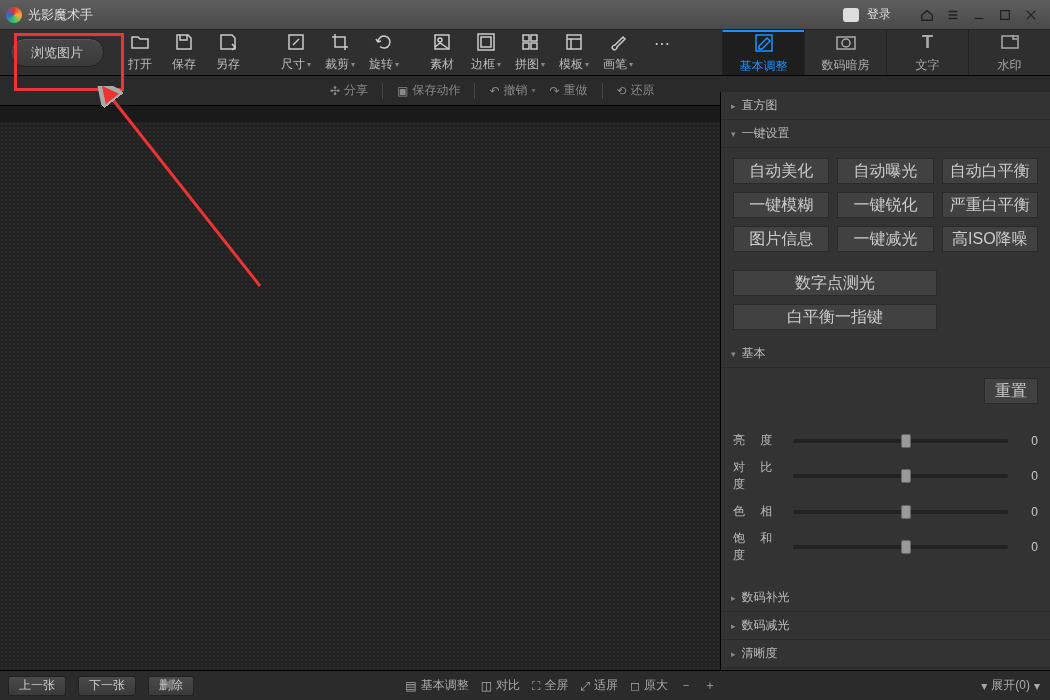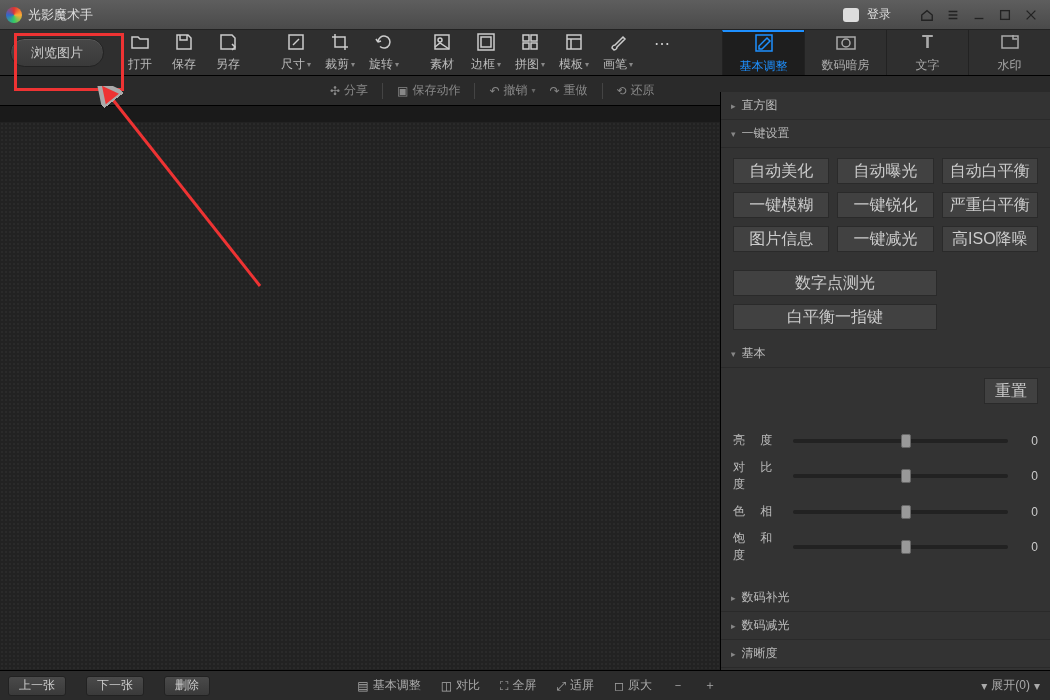--- a/index.html
+++ b/index.html
@@ -44,21 +44,21 @@
 .btn-grid { display: grid; grid-template-columns: repeat(3, 1fr); gap: 8px; }
 .pbtn { height: 26px; background: #414141; border: 1px solid #2a2a2a; color: #ccc; display: flex; align-items: center; justify-content: center; font-size: 16px; cursor: pointer; }
 .btn-row2 { display: grid; grid-template-columns: 1fr; gap: 8px; margin-top: 18px; width: 204px; }
 .reset-row { display: flex; justify-content: flex-end; margin-bottom: 28px; }
 .slider-row { display: flex; align-items: center; gap: 10px; margin: 10px 0; color: #bbb; }
 .slider-row .sl-label { width: 50px; letter-spacing: 6px; }
 .slider { flex: 1; height: 4px; background: #222; position: relative; border-radius: 2px; }
 .slider .thumb { position: absolute; top: -5px; width: 10px; height: 14px; background: #999; border-radius: 2px; border: 1px solid #666; }
 .slider-row .val { width: 20px; text-align: right; color: #ccc; }
 
-.bottombar { position: absolute; left: 0; bottom: 0; width: 724px; height: 30px; background: #2b2b2b; border-top: 1px solid #000; display: flex; align-items: center; padding: 0 8px; gap: 20px; }
+.bottombar { position: absolute; left: 0; bottom: 0; width: 724px; height: 30px; background: #2b2b2b; border-top: 1px solid #000; display: flex; align-items: center; padding: 0 8px; gap: 12px; }
 .bbtn { height: 20px; padding: 0 10px; background: linear-gradient(#4a4a4a,#3a3a3a); border: 1px solid #222; border-radius: 3px; color: #ccc; display: flex; align-items: center; font-size: 12px; cursor: pointer; }
 .bottombar .bsp { flex: 1; }
 .bitem { display: flex; align-items: center; gap: 4px; color: #aaa; cursor: pointer; font-size: 12px; }
 
 .bottombar-r { position: absolute; right: 0; bottom: 0; width: 326px; height: 30px; background: #2b2b2b; border-top: 1px solid #000; display: flex; align-items: center; justify-content: flex-end; padding-right: 10px; gap: 6px; color: #aaa; font-size: 12px; }
 
 svg { fill: none; stroke: currentColor; stroke-width: 1.5; }
 </style>
 </head>
 <body>

